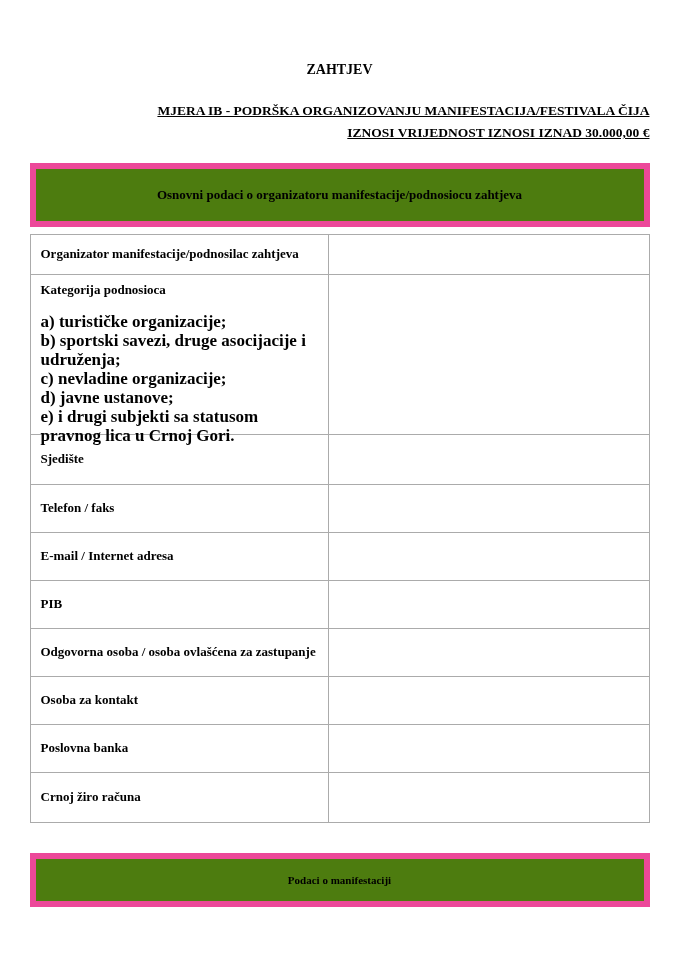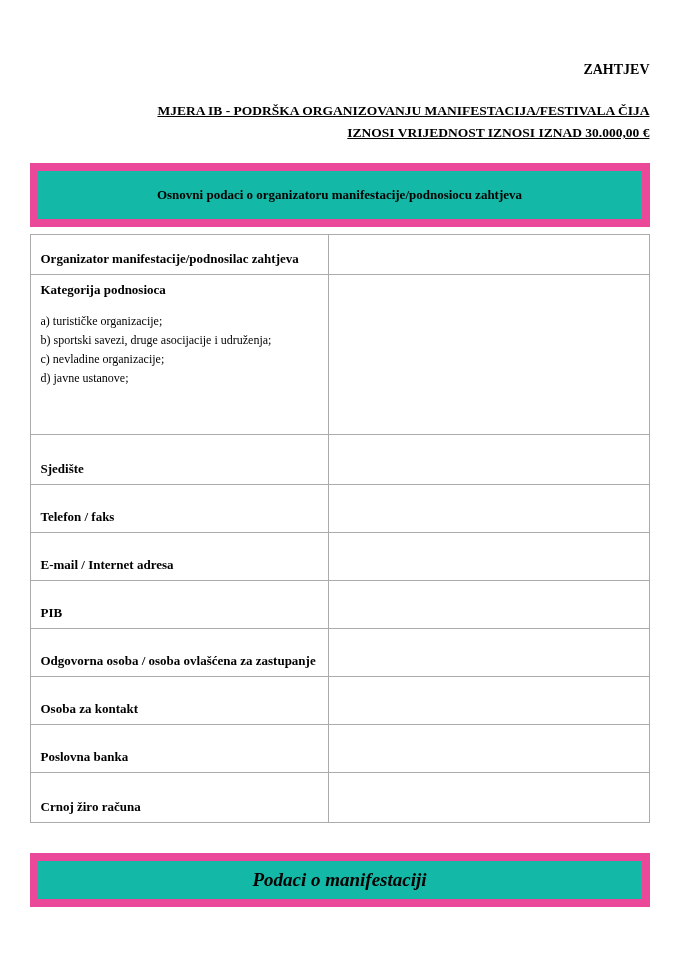--- a/index.html
+++ b/index.html
@@ -7,71 +7,71 @@
   body {
     width: 679px;
     height: 960px;
     font-family: "Liberation Serif", serif;
     color: #000;
     overflow: hidden;
   }
   .container { width: 620px; margin: 0 auto; padding-top: 62px; }
 
   .doc-title {
-    text-align: right;
+    text-align: center;
     font-weight: bold;
     font-size: 14px;
     margin-bottom: 22px;
   }
   .doc-subtitle {
     text-align: right;
     font-weight: bold;
     font-size: 13.5px;
     line-height: 1.65;
     margin-bottom: 18px;
   }
   .doc-subtitle span { text-decoration: underline; }
 
   .section-box {
-    border: 8px solid #ec4899;
+    border: 6px solid #ec4899;
     display: flex;
     align-items: center;
     justify-content: center;
     text-align: center;
-    background: #14b8a6;
+    background: #4d7c0f;
   }
   .box1 { height: 64px; font-size: 13px; font-weight: bold; margin-bottom: 7px; }
-  .box2 { height: 54px; font-size: 19px; font-weight: bold; margin-top: 30px; font-style: italic; }
+  .box2 { height: 54px; font-size: 11px; font-weight: bold; margin-top: 30px; }
 
   .ftable {
     border-top: 1px solid #ababab;
     border-left: 1px solid #ababab;
     border-right: 1px solid #ababab;
   }
   .trow { display: flex; border-bottom: 1px solid #ababab; }
   .cell-label {
     width: 298px;
     border-right: 1px solid #ababab;
     display: flex;
-    align-items: flex-end;
+    align-items: center;
     padding: 6px 10px;
     font-weight: bold;
     font-size: 13px;
     line-height: 1.35;
   }
   .cell-value { flex: 1; }
 
   .h40 { height: 40px; }
   .h160 { height: 160px; }
   .h48 { height: 48px; }
   .h50 { height: 50px; }
 
   .cell-label.multi { display: block; }
   .kat-label { font-weight: bold; font-size: 13px; margin-bottom: 14px; }
-  .kat-items div { font-weight: normal; font-size: 12px; line-height: 19px; }
+  .kat-items div { font-weight: bold; font-size: 17px; line-height: 19px; }
 </style>
 </head>
 <body>
 
 <div class="container">
 
   <div class="doc-title">ZAHTJEV</div>
 
   <div class="doc-subtitle">
     <span>MJERA IB - PODRŠKA ORGANIZOVANJU MANIFESTACIJA/FESTIVALA ČIJA</span><br>
@@ -92,20 +92,21 @@
     </div>
 
     <div class="trow h160">
       <div class="cell-label multi">
         <div class="kat-label">Kategorija podnosioca</div>
         <div class="kat-items">
           <div>a) turističke organizacije;</div>
           <div>b) sportski savezi, druge asocijacije i udruženja;</div>
           <div>c) nevladine organizacije;</div>
           <div>d) javne ustanove;</div>
+          <div>e) i drugi subjekti sa statusom pravnog lica u Crnoj Gori.</div>
         </div>
       </div>
       <div class="cell-value"></div>
     </div>
 
     <div class="trow h50">
       <div class="cell-label">
         <span>Sjedište</span>
       </div>
       <div class="cell-value"></div>

